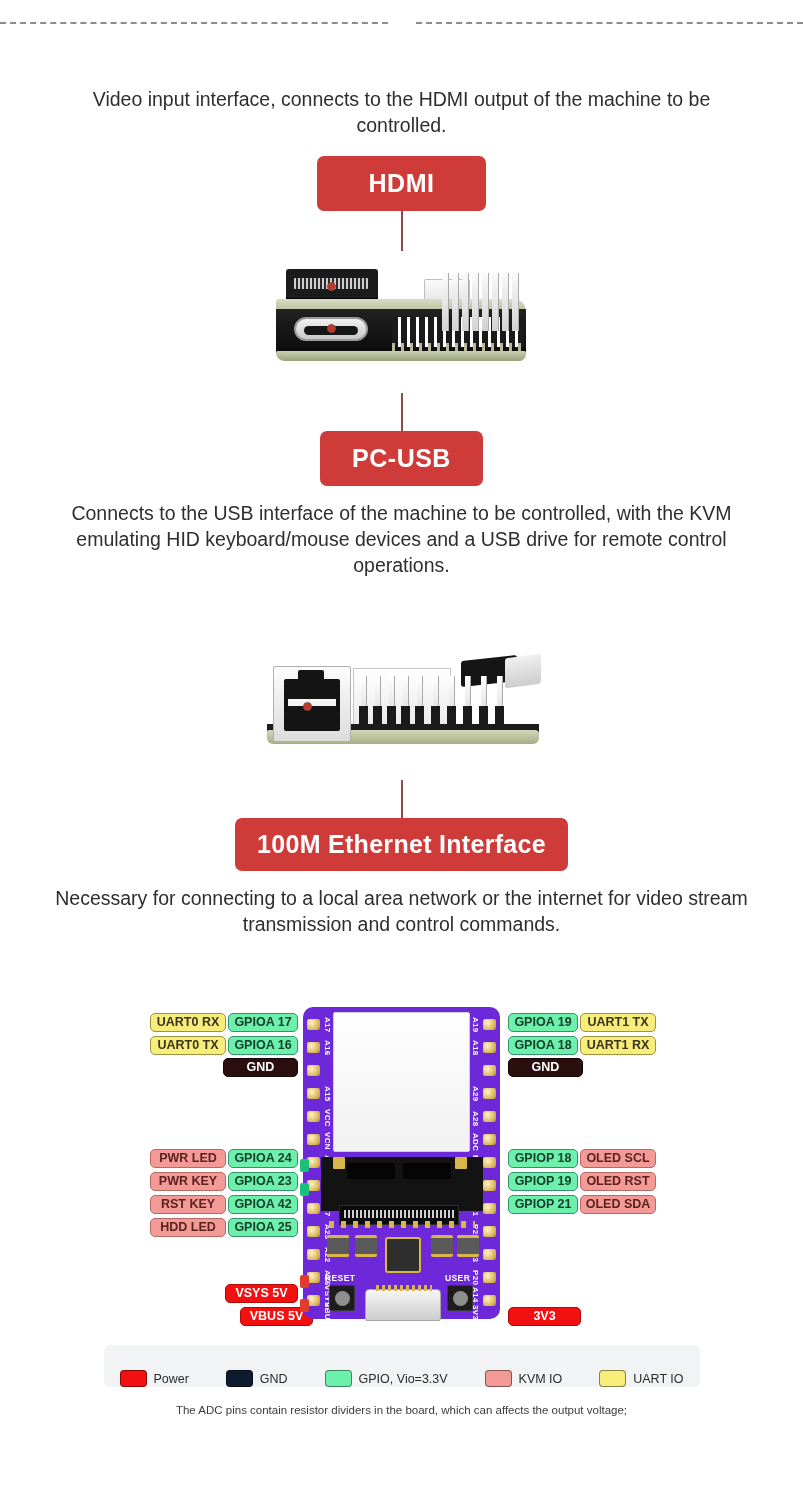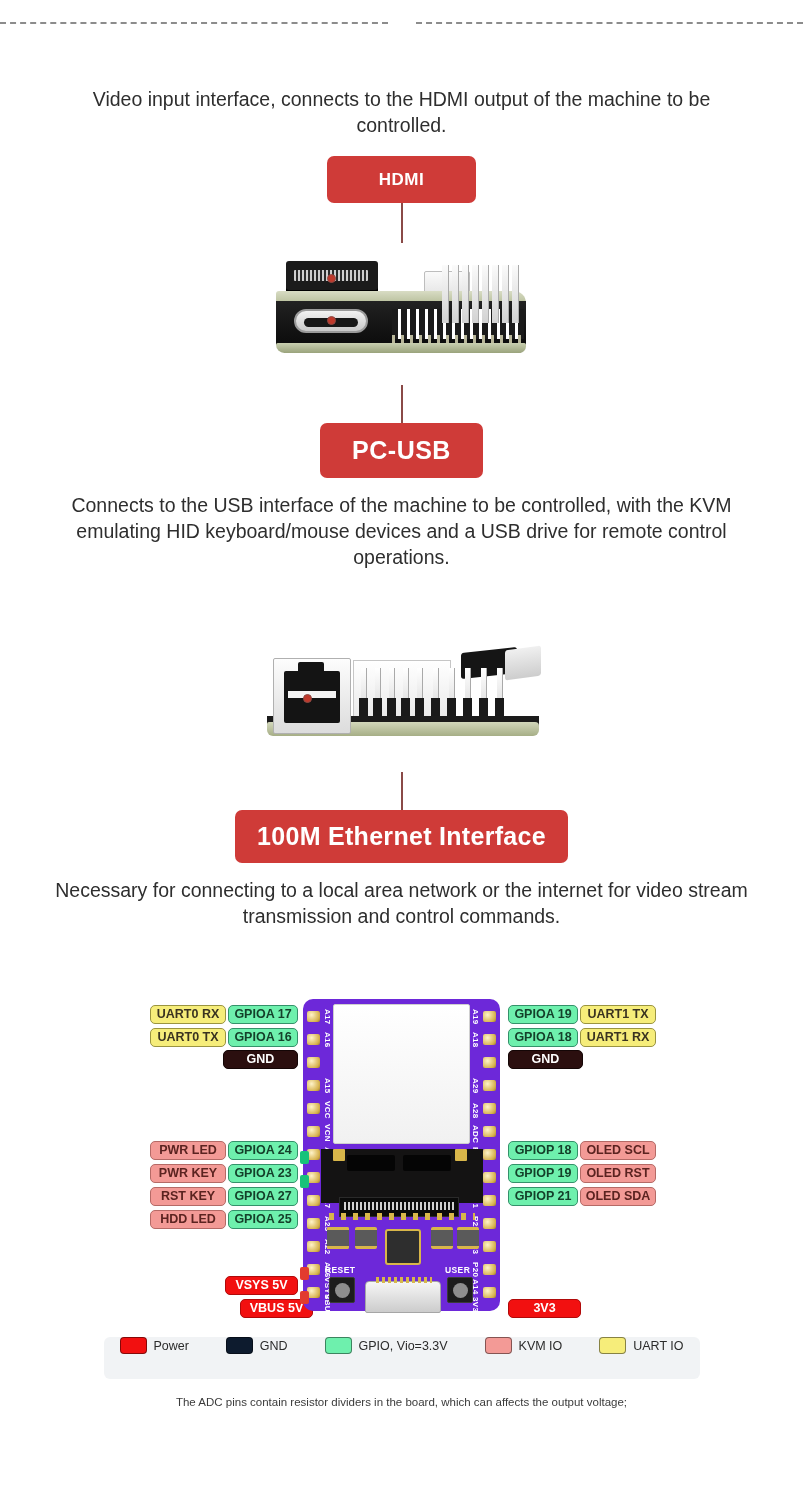--- a/index.html
+++ b/index.html
@@ -37,21 +37,21 @@
   
   .badge {
     display: inline-block;
     background: #cf3b38;
     color: #ffffff;
     font-weight: 700;
     border-radius: 7px;
     text-align: center;
     line-height: 1;
   }
-  .badge-hdmi  { font-size: 17px; padding: 15px 52px; letter-spacing: .5px; }
+  .badge-hdmi  { font-size: 25px; padding: 15px 52px; letter-spacing: .5px; }
   .badge-usb   { font-size: 25px; padding: 15px 32px; letter-spacing: .5px; }
   .badge-eth   { font-size: 25px; padding: 14px 22px; letter-spacing: .3px; }
   .badge-wrap  { text-align: center; }
 
   .leader { width: 2px; background: #8a4a47; margin: 0 auto; }
 
   
   .photo {
     position: relative; margin: 0 auto;
     background: #ffffff;
@@ -262,21 +262,21 @@
     background: repeating-linear-gradient(90deg,#d8b64a 0 5px, transparent 5px 12px);
   }
   .board .led { position:absolute; width:9px; height:13px; border-radius:2px; }
 
   
   .legend {
     position: relative;
     width: 596px; margin: 0 auto;
     background:#f1f3f5; border-radius:6px;
     height: 42px;
-    display:flex; align-items:flex-start; justify-content:space-between;
+    display:flex; align-items:flex-end; justify-content:space-between;
     padding: 0 16px;
   }
   .legend-item { display:flex; align-items:center; gap:7px; }
   .swatch { width:27px; height:17px; border-radius:4px; border:1px solid rgba(0,0,0,.45); }
   .legend-text { font-size:12.5px; color:#2b2b2b; white-space:nowrap; }
 
   
   .note { text-align:center; font-size:11.5px; color:#3b3b3b; line-height:19px; }
   .note .nlabel { margin-right:3px; }
 </style>
@@ -369,21 +369,21 @@
   <div class="pin-label lbl-gpio" style="left:228px; top:14px;  width:70px;">GPIOA 17</div>
   <div class="pin-label lbl-uart" style="left:150px; top:37px;  width:76px;">UART0 TX</div>
   <div class="pin-label lbl-gpio" style="left:228px; top:37px;  width:70px;">GPIOA 16</div>
   <div class="pin-label lbl-gnd" style="left:223px; top:59px;  width:75px;">GND</div>
 
   <div class="pin-label lbl-kvm" style="left:150px; top:150px; width:76px;">PWR LED</div>
   <div class="pin-label lbl-gpio" style="left:228px; top:150px; width:70px;">GPIOA 24</div>
   <div class="pin-label lbl-kvm" style="left:150px; top:173px; width:76px;text-align:center;">PWR KEY</div>
   <div class="pin-label lbl-gpio" style="left:228px; top:173px; width:70px;">GPIOA 23</div>
   <div class="pin-label lbl-kvm" style="left:150px; top:196px; width:76px;">RST KEY</div>
-  <div class="pin-label lbl-gpio" style="left:228px; top:196px; width:70px;">GPIOA 27</div>
+  <div class="pin-label lbl-gpio" style="left:228px; top:196px; width:70px;">GPIOA 42</div>
   <div class="pin-label lbl-kvm" style="left:150px; top:219px; width:76px;">HDD LED</div>
   <div class="pin-label lbl-gpio" style="left:228px; top:219px; width:70px;">GPIOA 25</div>
 
   <div class="pin-label lbl-power" style="left:225px; top:285px; width:73px;">VSYS 5V</div>
   <div class="pin-label lbl-power" style="left:240px; top:308px; width:73px;">VBUS 5V</div>
 
   <div class="pin-label lbl-gpio" style="left:508px; top:14px;  width:70px;">GPIOA 19</div>
   <div class="pin-label lbl-uart" style="left:580px; top:14px;  width:76px;">UART1 TX</div>
   <div class="pin-label lbl-gpio" style="left:508px; top:37px;  width:70px;">GPIOA 18</div>
   <div class="pin-label lbl-uart" style="left:580px; top:37px;  width:76px;">UART1 RX</div>

